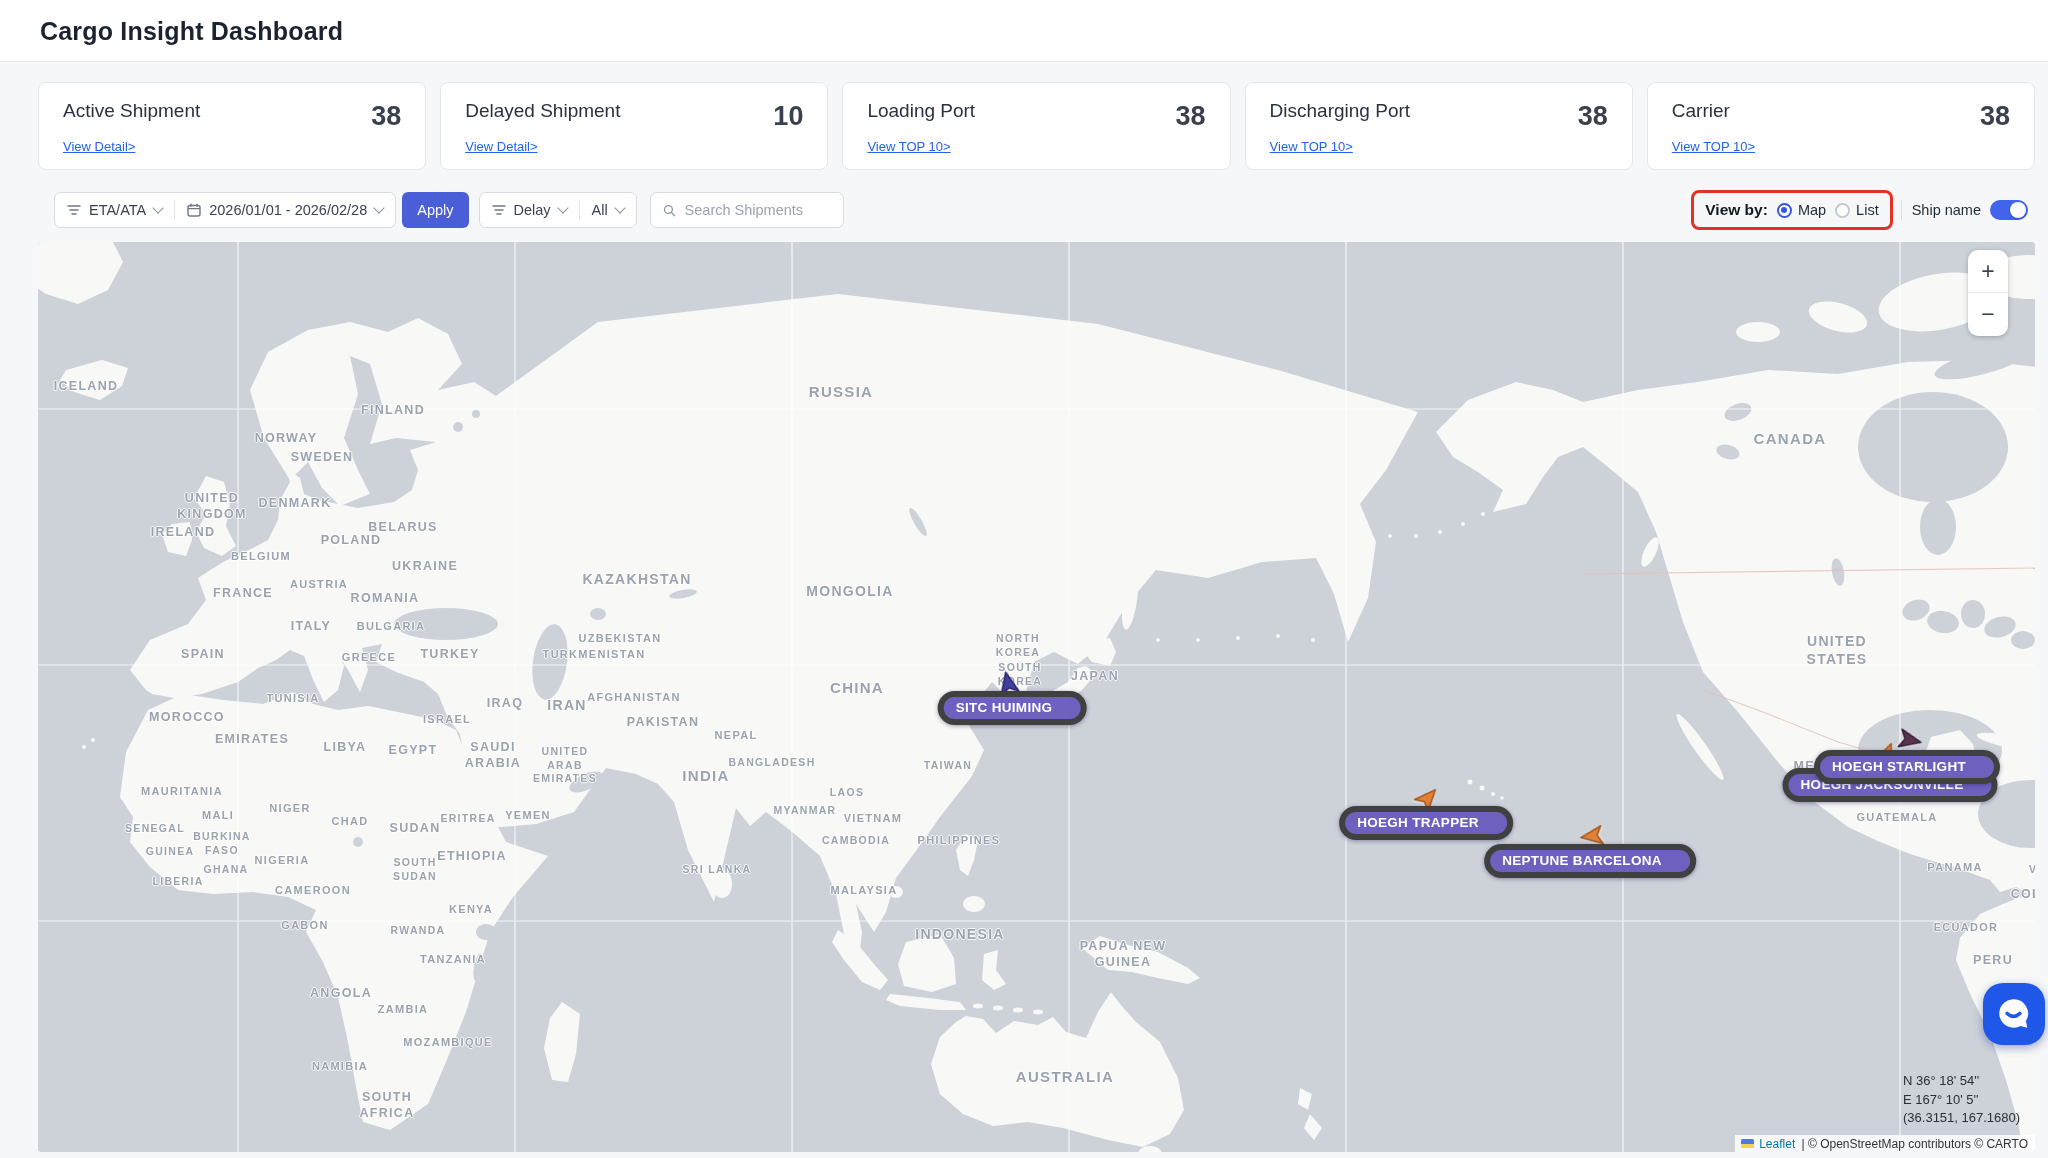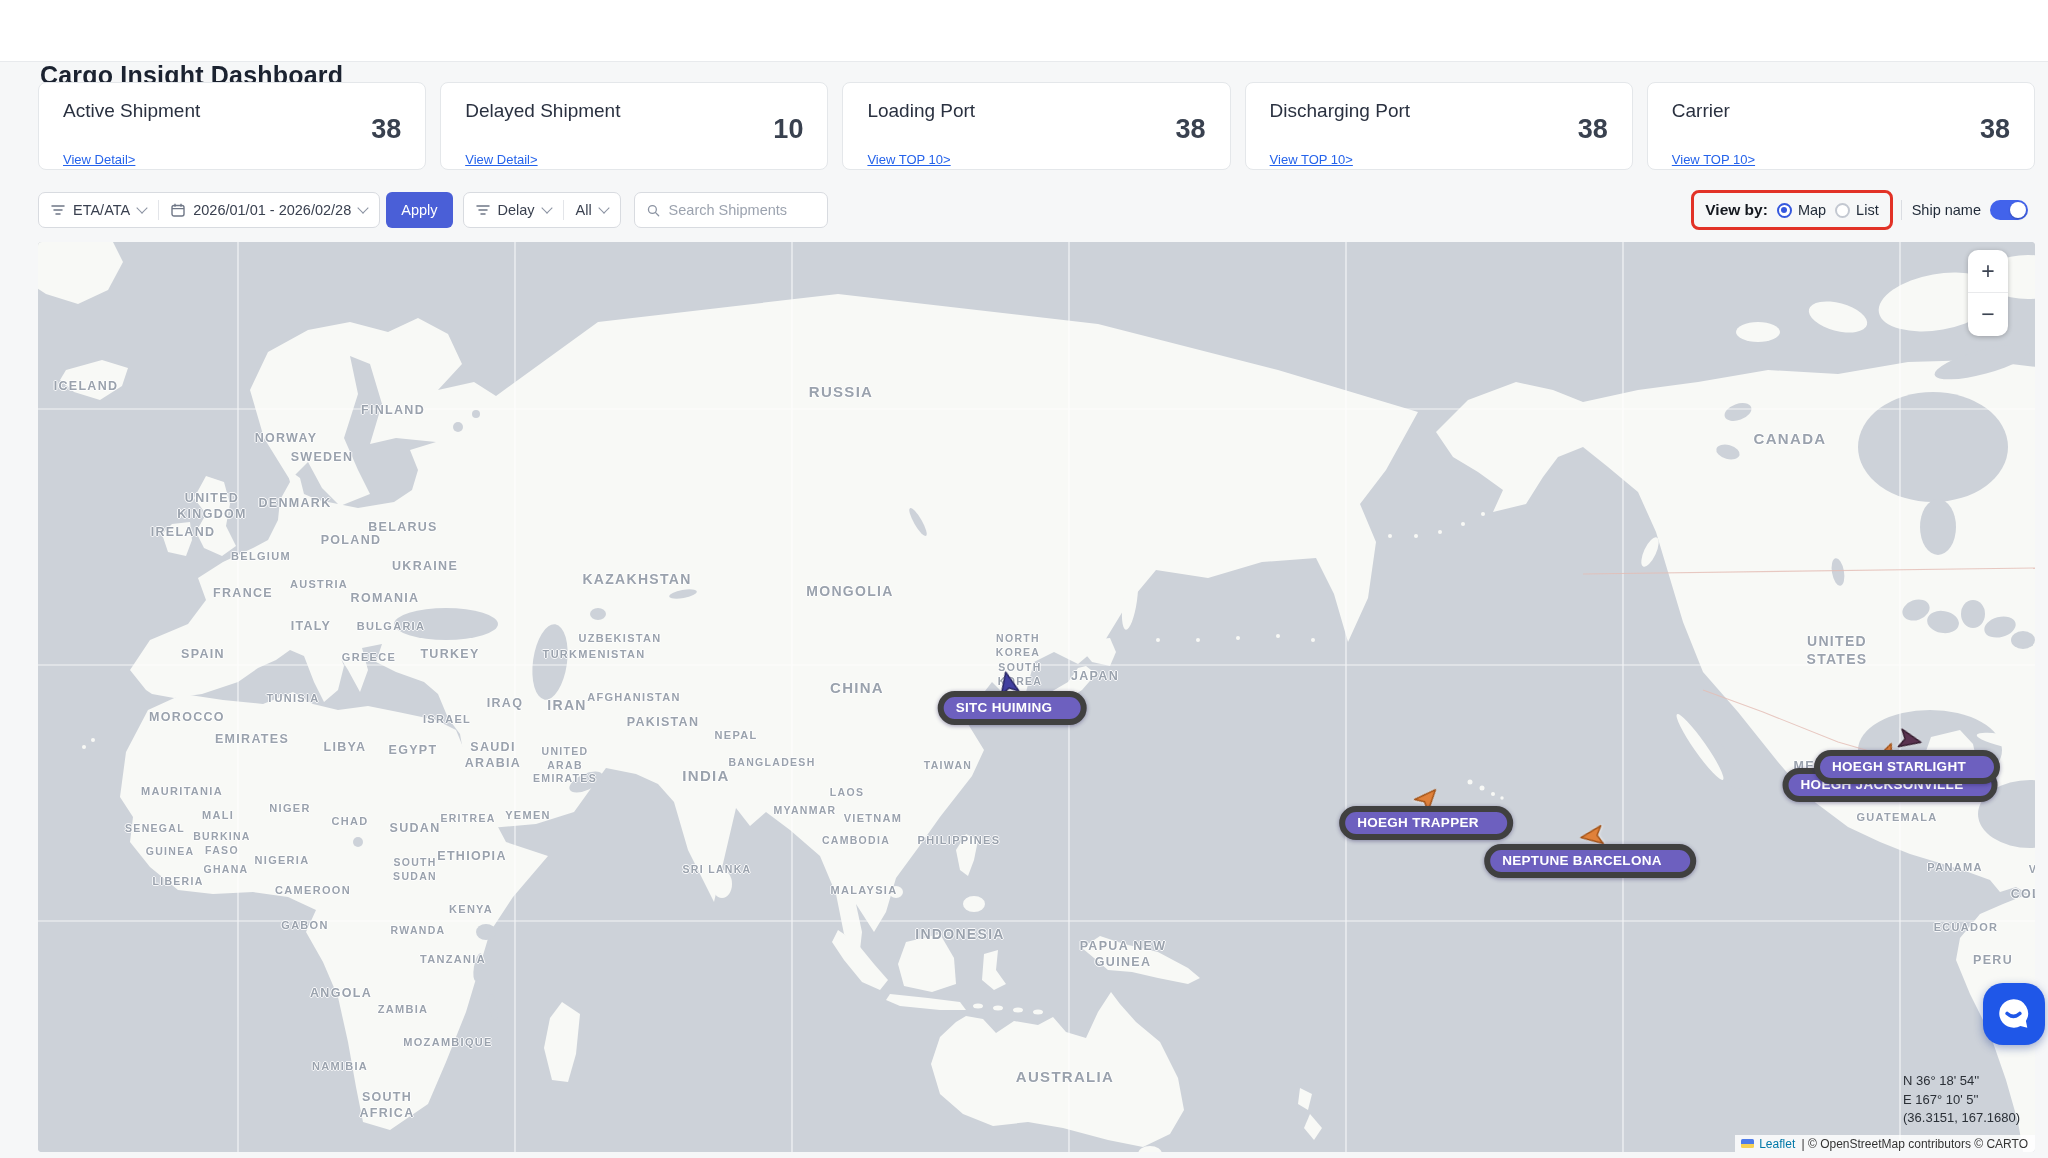--- a/index.html
+++ b/index.html
@@ -1,30 +1,30 @@
 <!DOCTYPE html>
 <html><head>
 <meta charset="utf-8">
 <style>
   html,body{margin:0;padding:0;background:#ffffff;}
   #page{position:relative;width:2048px;height:1158px;background:#f6f7f8;overflow:hidden;
         font-family:"Liberation Sans","DejaVu Sans",sans-serif;color:#222;}
   
   .app-header{position:absolute;left:0;top:0;width:100%;height:62px;background:#fff;border-bottom:1px solid #e8eaed;box-sizing:border-box;}
-  .app-title{position:absolute;left:40px;top:17px;font-size:25px;font-weight:700;color:#1b2230;letter-spacing:.2px;margin-top:44px;}
+  .app-title{position:absolute;left:40px;top:17px;font-size:25px;font-weight:700;color:#1b2230;letter-spacing:.2px;}
   
   .cards-row{position:absolute;left:38px;top:82px;right:13px;display:flex;gap:14px;}
   .card{flex:1;background:#fff;border:1px solid #e4e7ea;border-radius:8px;box-sizing:border-box;height:88px;padding:17px 24px 0 24px;position:relative;}
   .card-top{display:flex;justify-content:space-between;align-items:flex-start;}
   .card-title{font-size:19px;font-weight:400;color:#2a3140;}
-  .card-value{font-size:27px;font-weight:700;color:#39414f;line-height:1;margin-top:16px;}
+  .card-value{font-size:27px;font-weight:700;color:#39414f;line-height:1;margin-top:3px;}
   .card-link{display:inline-block;margin-top:9px;font-size:13px;font-weight:500;color:#2563eb;text-decoration:underline;cursor:pointer;}
   
   .filter-row{position:absolute;left:38px;top:192px;right:13px;height:36px;display:flex;align-items:center;}
-  .fgroup{display:flex;align-items:center;height:36px;background:#fff;border:1px solid #d8dbe0;border-radius:7px;box-sizing:border-box;padding:0 12px;gap:8px;color:#3a4150;font-size:14.5px;}
+  .fgroup{display:flex;align-items:center;height:36px;background:#fff;border:1px solid #d8dbe0;border-radius:7px;box-sizing:border-box;padding:0 12px;gap:8px;color:#3a4150;font-size:14.5px;margin-left:16px;}
   .fsep{width:1px;height:20px;background:#e3e5e9;margin:0 4px;}
   .chev{width:7px;height:7px;border-right:1.6px solid #8b93a2;border-bottom:1.6px solid #8b93a2;transform:rotate(45deg);margin-top:-4px;flex:0 0 auto;}
   .apply-btn{height:36px;margin-left:6px;padding:0 15px;background:#4a5fd7;color:#fff;border:none;border-radius:6px;font-size:14.5px;font-weight:500;cursor:pointer;font-family:inherit;}
   .g2{margin-left:10px;}
   .search-box{margin-left:13px;width:194px;gap:7px;}
   .search-box input{border:none;outline:none;font-size:14.5px;color:#3a4150;width:100%;font-family:inherit;background:transparent;}
   .search-box input::placeholder{color:#9ca3af;}
   .vb-box{margin-left:auto;display:flex;align-items:center;gap:9px;border:3px solid #e23227;border-radius:8px;padding:8px 11px;background:transparent;}
   .vb-title{font-size:15.5px;font-weight:700;color:#14181f;white-space:nowrap;}
   .vb-option{display:flex;align-items:center;gap:6px;cursor:pointer;}

